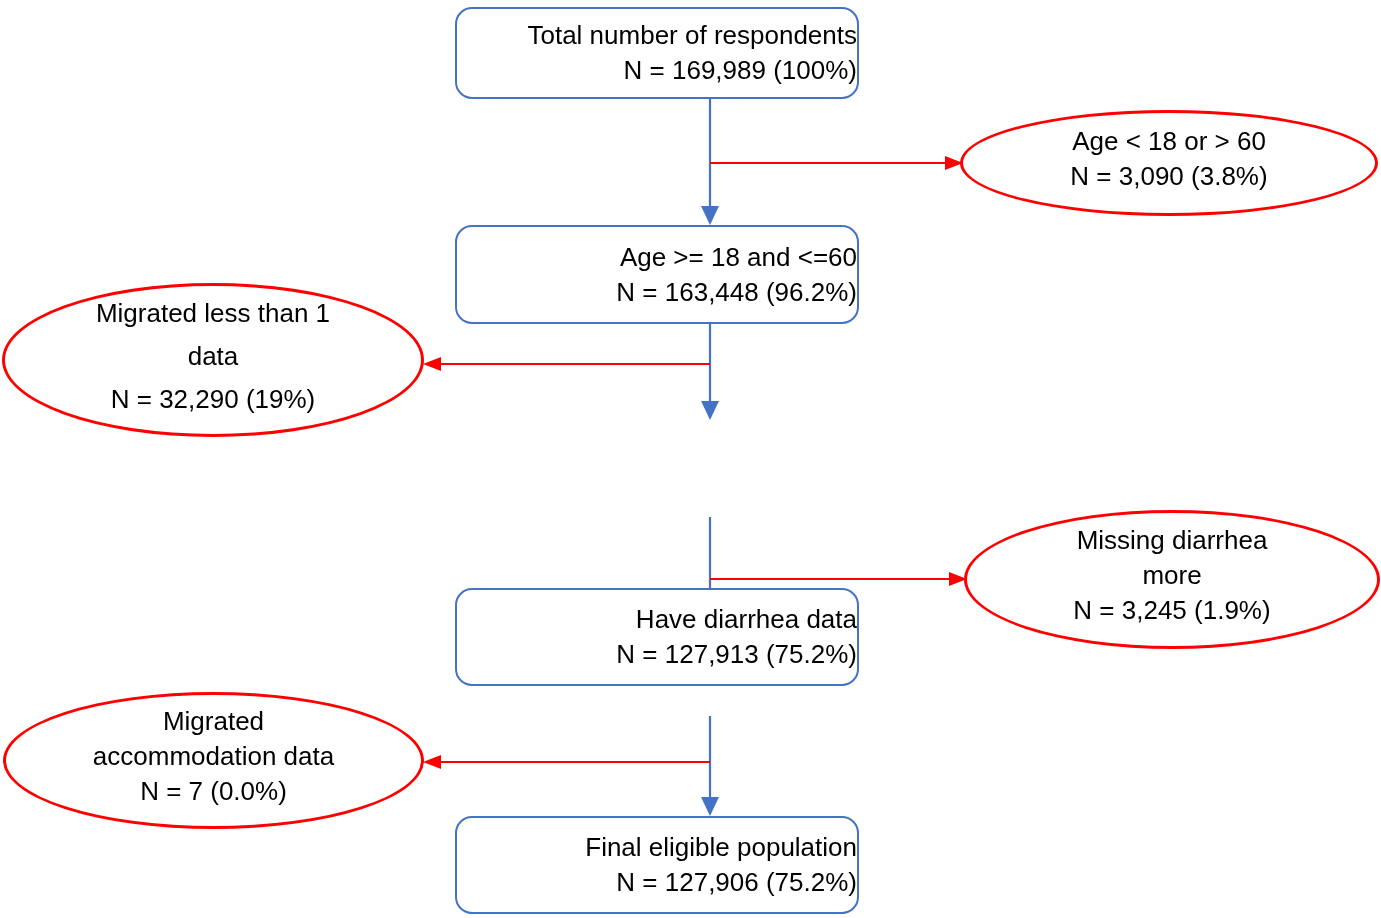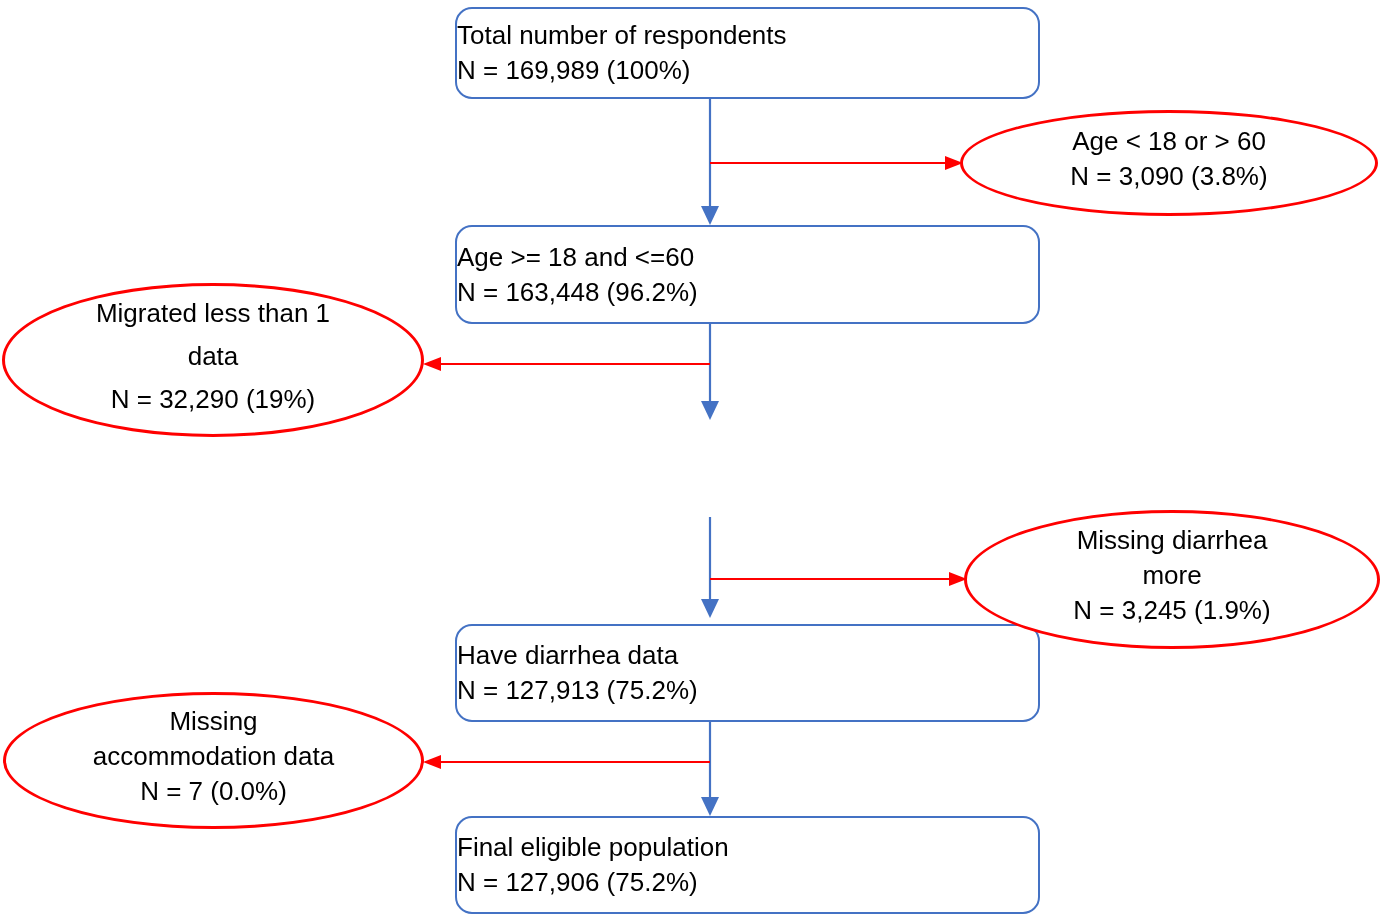--- a/index.html
+++ b/index.html
@@ -26,28 +26,28 @@
     width:1381px;height:918px;
     pointer-events:none;
   }
   .blue-line{stroke:var(--blue-arrow);stroke-width:2.2;fill:none;}
   .red-line{stroke:var(--red-arrow);stroke-width:1.8;fill:none;}
   .blue-head{fill:var(--blue-arrow);stroke:none;}
   .red-head{fill:var(--red-arrow);stroke:none;}
   .box{
     position:absolute;
     left:455px;
-    width:585px;
+    width:404px;
     box-sizing:border-box;
     border:2.5px solid var(--box-border);
     border-radius:17px;
     background:var(--background);
     display:flex;
     flex-direction:column;
-    align-items:flex-start;
+    align-items:flex-end;
     justify-content:center;
     text-align:center;
     font-size:26px;
     line-height:35px;
   }
   .ellipse{
     position:absolute;
     box-sizing:border-box;
     border:3px solid var(--exclusion-border);
     border-radius:50%;
@@ -57,21 +57,21 @@
     align-items:center;
     justify-content:center;
     text-align:center;
     font-size:26px;
     line-height:35px;
   }
   .ellipse .tline{position:relative;top:-4px;}
   #mnode-0{top:7px;height:92px;}
   #mnode-1{top:225px;height:99px;}
   #mnode-2{top:420px;height:97px;}
-  #mnode-3{top:624px;height:98px;}
+  #mnode-3{top:588px;height:98px;}
   #mnode-4{top:816px;height:98px;}
   #enode-0{left:960px;top:110px;width:418px;height:106px;}
   #enode-1{left:2px;top:283px;width:422px;height:154px;gap:8px;}
   #enode-2{left:964px;top:510px;width:416px;height:139px;}
   #enode-3{left:3px;top:692px;width:421px;height:137px;}
 </style>
 </head>
 <body>
 
 <div class="canvas">
@@ -143,18 +143,18 @@
     <span class="tline">N = 32,290 (19%)</span>
   </div>
 
   <div class="ellipse" id="enode-2">
     <span class="tline">Missing diarrhea</span>
     <span class="tline">more</span>
     <span class="tline">N = 3,245 (1.9%)</span>
   </div>
 
   <div class="ellipse" id="enode-3">
-    <span class="tline">Missing</span>
+    <span class="tline">Migrated</span>
     <span class="tline">accommodation data</span>
     <span class="tline">N = 7 (0.0%)</span>
   </div>
 
 </div>
 
 </body></html>

